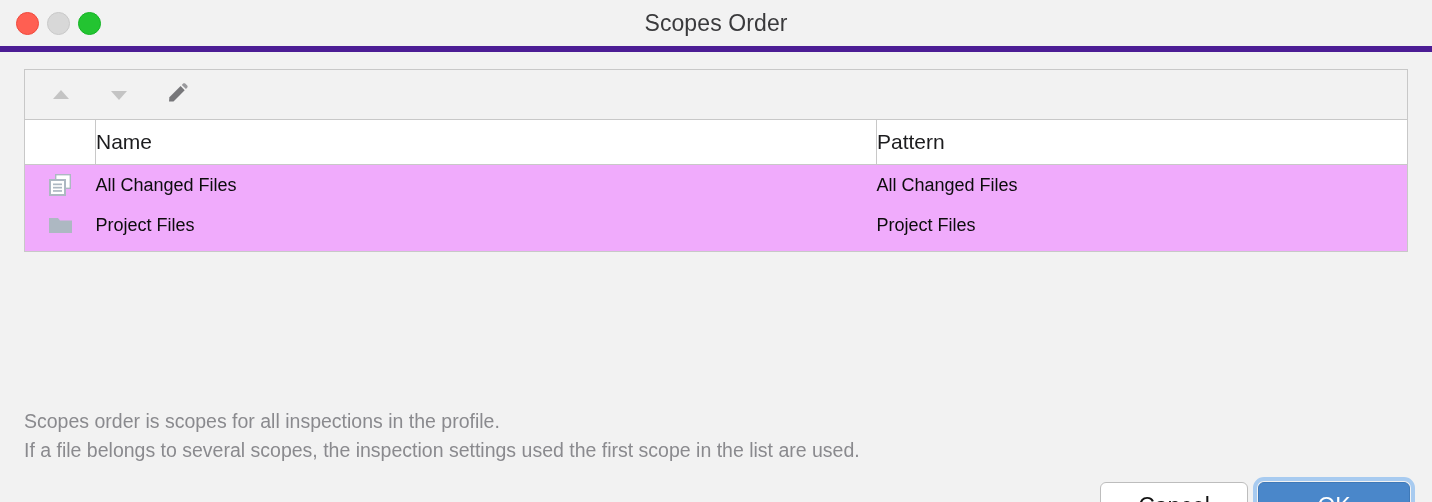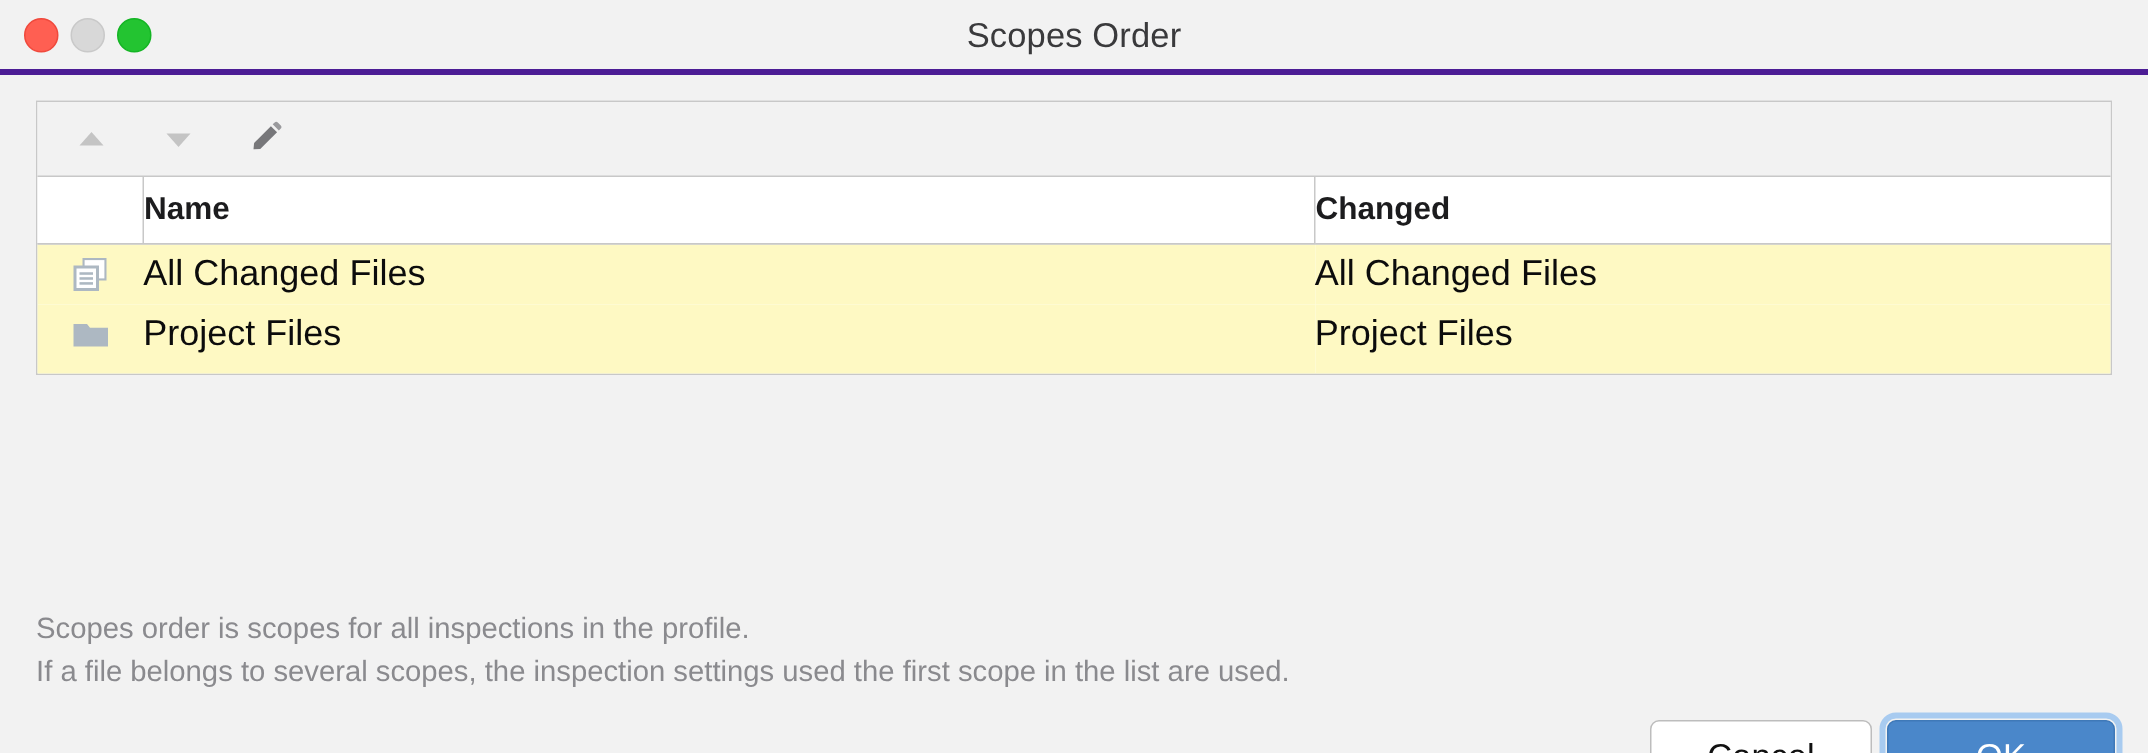--- a/index.html
+++ b/index.html
@@ -13,21 +13,21 @@
     font-family: "Liberation Sans", sans-serif;
     overflow: hidden;
     -webkit-font-smoothing: antialiased;
   }
 
   
   .titlebar {
     position: relative;
     height: 46px;
     background: #f2f2f2;
-    border-bottom: 4px solid #4c1d95;
+    border-bottom: 6px solid #4c1d95;
     display: flex;
     align-items: center;
   }
   .traffic-lights {
     position: absolute;
     left: 16px;
     top: 0;
     height: 46px;
     display: flex;
     align-items: center;
@@ -92,38 +92,38 @@
   
   table.scopes {
     width: 100%;
     border-collapse: collapse;
     table-layout: fixed;
   }
   table.scopes thead th {
     height: 44px;
     background: #ffffff;
     border-bottom: 1px solid #c8c8c8;
-    font-weight: bold;
+    font-weight: normal;
     font-size: 21px;
     color: #1c1c1e;
     text-align: left;
     padding: 0;
     vertical-align: middle;
   }
   th.col-icon   { width: 70px; }
   th.col-name   { width: 780px; border-left: 1px solid #c8c8c8; padding-left: 14px; }
   th.col-pattern{ border-left: 1px solid #c8c8c8; padding-left: 14px; }
 
   table.scopes tbody td {
     height: 40px;
-    font-size: 24px;
+    font-size: 18px;
     color: #0c0c0c;
     padding: 0;
     vertical-align: middle;
-    background: #fef9c3;
+    background: #f0abfc;
   }
   td.cell-icon {
     text-align: center;
     width: 70px;
   }
   td.cell-name    { padding-left: 14px; }
   td.cell-pattern { padding-left: 14px; }
   .icon-wrap {
     display: inline-flex;
     align-items: center;
@@ -221,21 +221,21 @@
         </svg>
       </button>
 
     </div>
 
     <table class="scopes">
       <thead>
         <tr>
           <th class="col-icon"></th>
           <th class="col-name">Name</th>
-          <th class="col-pattern">Changed</th>
+          <th class="col-pattern">Pattern</th>
         </tr>
       </thead>
       <tbody>
 
         <tr>
           <td class="cell-icon">
             <span class="icon-wrap">
               <svg width="27" height="27" viewBox="0 0 27 27">
                 <rect x="8" y="2" width="16" height="15" fill="#adb8c2"></rect>
                 <rect x="9.4" y="3.4" width="13.2" height="12.2" fill="#ffffff"></rect>

